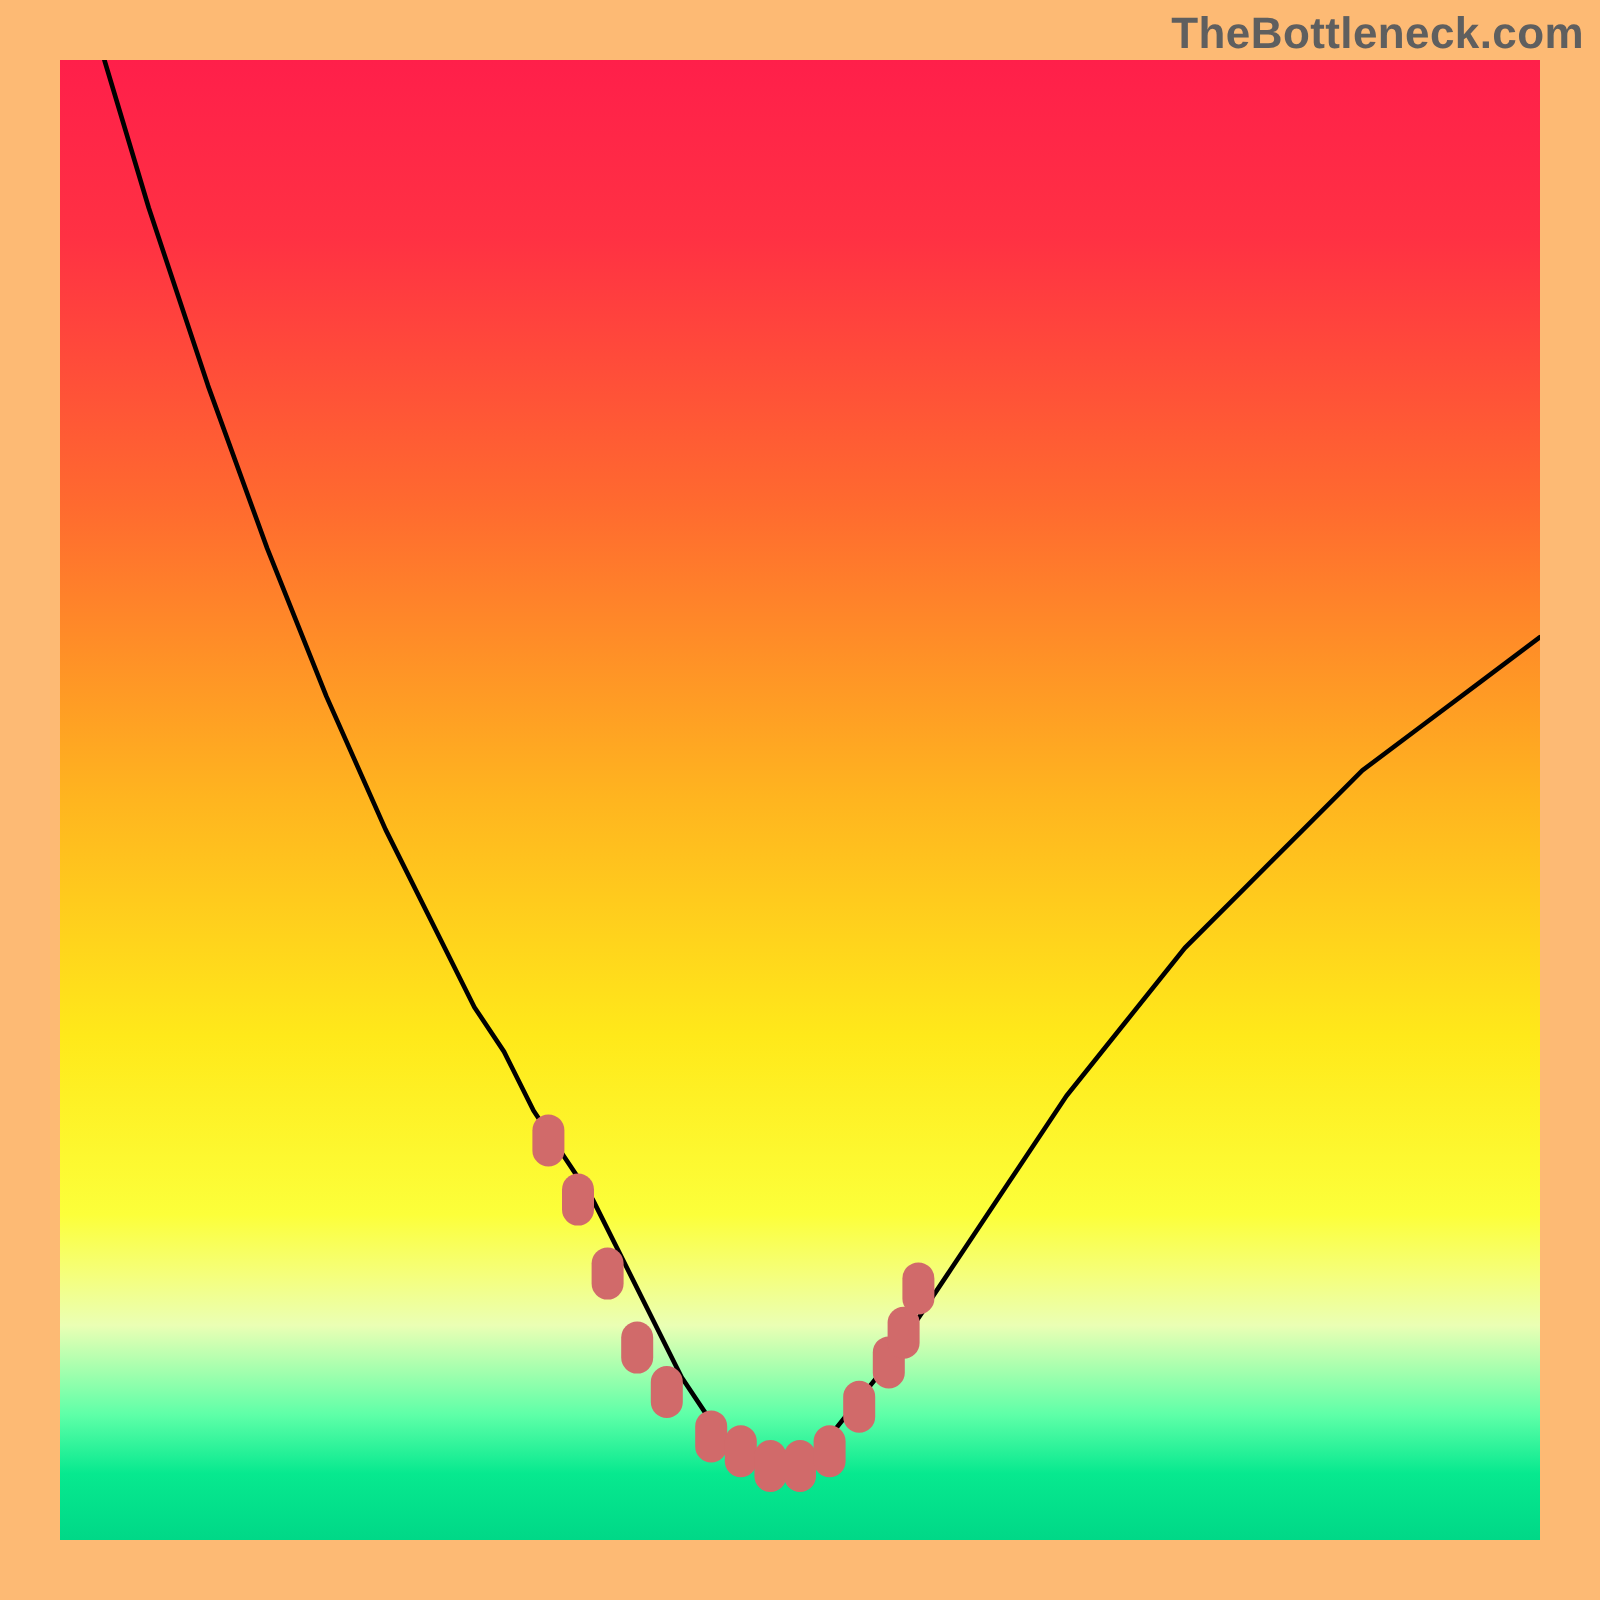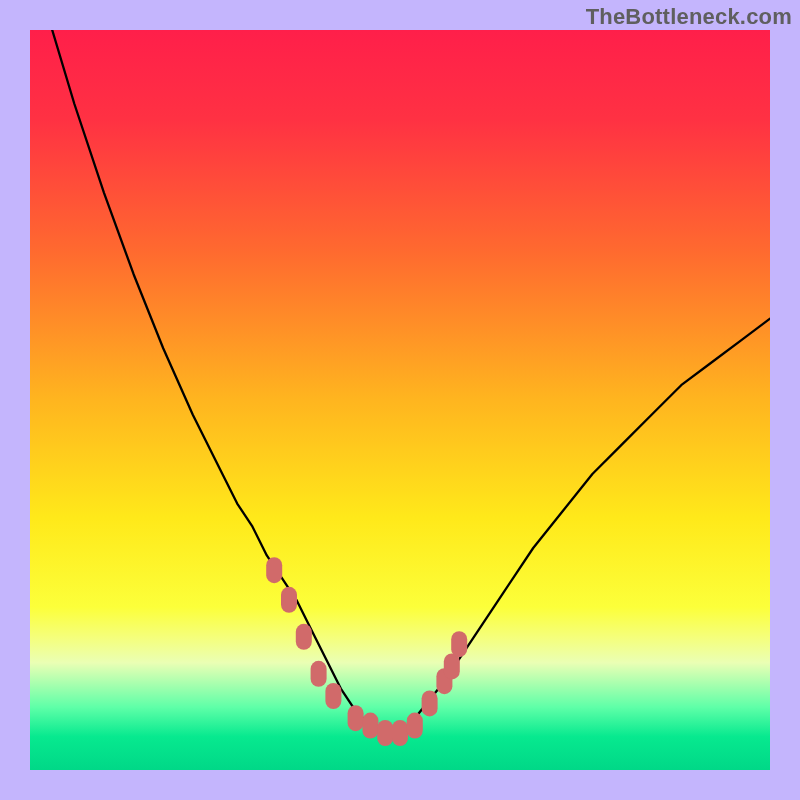--- a/index.html
+++ b/index.html
@@ -8,21 +8,21 @@
     width: 800px;
     height: 800px;
     overflow: hidden;
     background: #000;
     font-family: Arial, Helvetica, sans-serif;
   }
   .frame {
     position: relative;
     width: 800px;
     height: 800px;
-    background: #c4b5fd;
+    background: #fdba74;
     text-align: center;
   }
   .watermark {
     position: absolute;
     top: 4px;
     right: 8px;
     font-size: 22px;
     font-weight: 600;
     color: #5f5f5f;
     letter-spacing: 0.2px;

